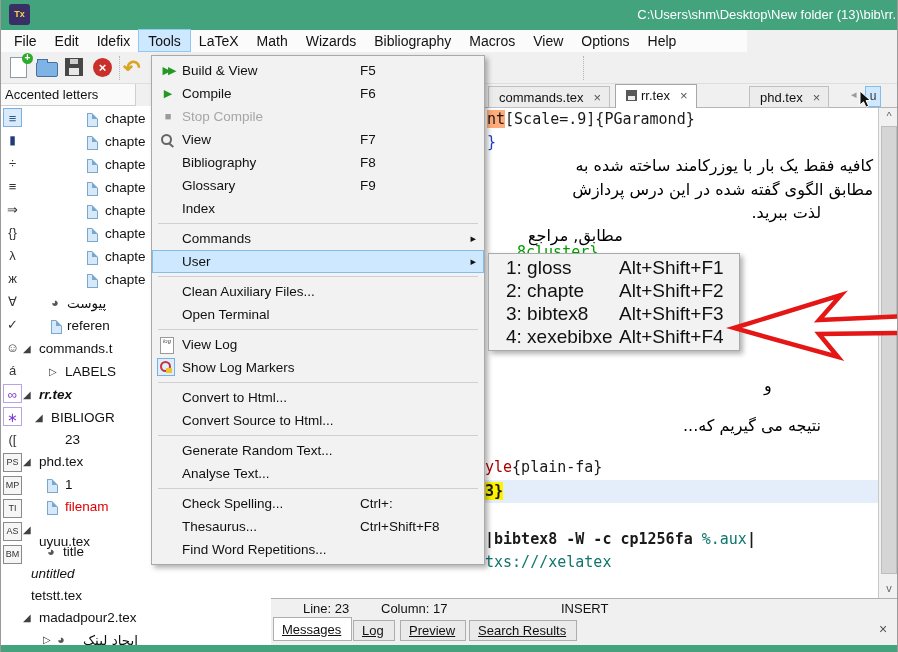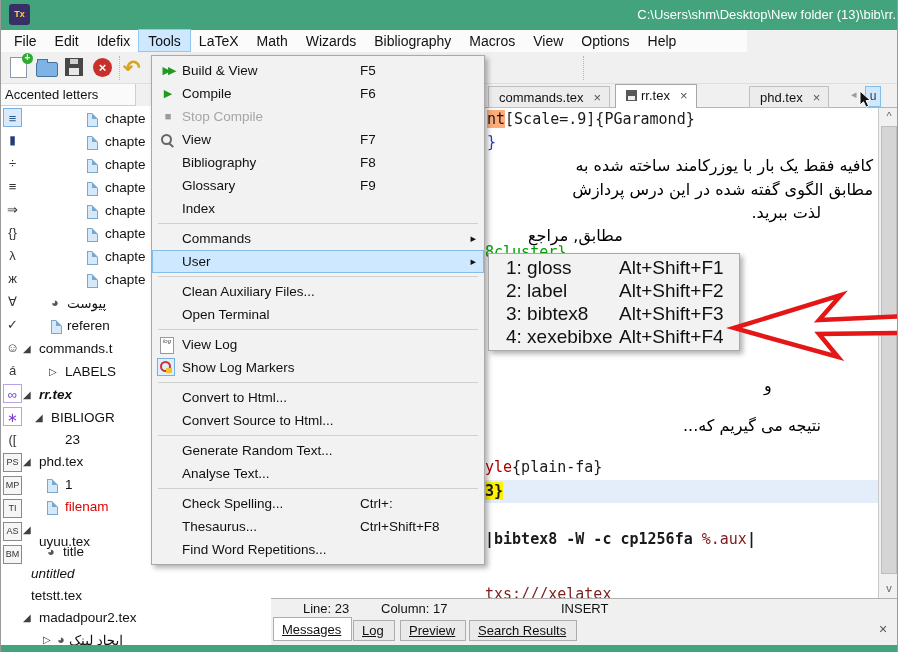--- a/index.html
+++ b/index.html
@@ -69,21 +69,21 @@
             box-sizing:border-box;font-size:12px;color:#333;text-align:center;line-height:19px;}
   .editor{left:270px;top:108px;width:607px;height:490px;background:#fff;overflow:hidden;}
   .cl{position:absolute;font-family:"DejaVu Sans Mono",monospace;font-size:15px;white-space:pre;color:#1a1a1a;}
   .fa{position:absolute;font-family:"DejaVu Sans",sans-serif;font-size:16px;direction:rtl;white-space:nowrap;color:#000;}
   .hl-orange{background:#ffab7a;}
   .hl-yellow{background:#fff200;font-weight:bold;}
   .curline{position:absolute;left:0;right:0;height:23px;background:#e4edfa;}
   .cmdred{color:#aa0000;}
   .grn{color:#00a000;}
   .blu{color:#1f3fbf;}
-  .gry{color:#7f1d1d;margin-top:32px;}
+  .gry{color:#0f766e;}
   .bold{font-weight:bold;}
   .vscroll{left:877px;top:108px;width:21px;height:490px;background:#f1f1f1;border-left:1px solid #c8c8c8;box-sizing:border-box;}
   .sarr{position:absolute;left:0;width:20px;text-align:center;font-size:11px;color:#666;}
   .thumb{position:absolute;left:2px;top:18px;width:16px;height:448px;background:#d5d5d5;border:1px solid #bdbdbd;box-sizing:border-box;}
   
   .statusrow{left:270px;top:598px;width:628px;height:20px;background:#f0f0f0;border-top:1px solid #b0b0b0;box-sizing:border-box;font-size:13px;}
   .st{position:absolute;top:2px;}
   .btmtabs{left:270px;top:617px;width:628px;height:28px;background:#f0f0f0;}
   .btab{position:absolute;font-size:13px;border:1px solid #adadad;background:#eaeaea;box-sizing:border-box;
         height:21px;top:3px;padding:2px 10px 0 8px;text-decoration:underline;}
@@ -277,40 +277,40 @@
   <div class="trow abs" style="left:22px;top:587px;">
       <span class="lbl" style="left:8px;">tetstt.tex</span>
     </div>
   <div class="trow abs" style="left:22px;top:609px;">
       <span class="exp open" style="left:0px;">◢</span>
       <span class="lbl" style="left:16px;">madadpour2.tex</span>
     </div>
   <div class="trow abs" style="left:22px;top:631px;">
       <span class="exp" style="left:20px;">▷</span>
       <span class="circ" style="left:34px;">◕</span>
-      <span class="lbl rtl" style="left:46px;font-family:Liberation Serif, serif;">ایجاد لینک</span>
+      <span class="lbl rtl" style="left:60px;">ایجاد لینک</span>
     </div>
 
   <div class="abs tabbar">
     <div class="etab" style="left:217px;"><span>commands.tex</span><span class="x">×</span></div>
     <div class="etab active" style="left:344px;"><span class="floppysmall"></span><span>rr.tex</span><span class="x">×</span></div>
     <div class="etab" style="left:478px;"><span>phd.tex</span><span class="x">×</span></div>
     <div class="tabnav" style="left:580px;">◂</div>
     <div class="hoverbox">u</div>
   </div>
 
   <div class="abs editor">
     <div class="curline" style="top:372px;"></div>
     <div class="cl" style="left:216px;top:2px;"><span class="hl-orange">nt</span><span>[Scale=.9]{PGaramond}</span></div>
     <div class="cl blu" style="left:216px;top:25px;">}</div>
     <div class="fa" style="right:5px;top:48px;">كافیه فقط یک بار با یوزرکامند ساخته شده به</div>
     <div class="fa" style="right:5px;top:72px;">مطابق الگوی گفته شده در این درس پردازش</div>
     <div class="fa" style="right:57px;top:95px;">لذت ببرید.</div>
     <div class="fa" style="left:257px;top:118px;">مطابق, مراجع</div>
-    <div class="cl grn" style="left:214px;top:135px;">8cluster}</div>
+    <div class="cl grn" style="left:214px;top:135px;padding-left:32px;">8cluster}</div>
     <div class="fa" style="left:493px;top:268px;">و</div>
     <div class="fa" style="right:57px;top:308px;">نتیجه می گیریم که...</div>
     <div class="cl" style="left:214px;top:350px;"><span class="cmdred">yle</span><span>{plain-fa}</span></div>
     <div class="cl" style="left:214px;top:374px;"><span class="hl-yellow">3</span><span class="hl-yellow">}</span></div>
     <div class="cl bold" style="left:214px;top:422px;"><span>|bibtex8 -W -c cp1256fa </span><span class="gry" style="font-weight:normal;">%.aux</span><span>|</span></div>
     <div class="cl gry" style="left:214px;top:445px;">txs:///xelatex</div>
   </div>
 
   <div class="abs vscroll">
     <div class="sarr" style="top:2px;">^</div>
@@ -356,21 +356,21 @@
     <div class="mi"><span>Generate Random Text...</span></div>
     <div class="mi"><span>Analyse Text...</span></div>
     <div class="msep"></div>
     <div class="mi"><span>Check Spelling...</span><span class="sc">Ctrl+:</span></div>
     <div class="mi"><span>Thesaurus...</span><span class="sc">Ctrl+Shift+F8</span></div>
     <div class="mi"><span>Find Word Repetitions...</span></div>
   </div>
 
   <div class="abs submenu">
     <div class="smi"><span>1: gloss</span><span class="sc">Alt+Shift+F1</span></div>
-    <div class="smi"><span>2: label</span><span class="sc">Alt+Shift+F2</span></div>
+    <div class="smi"><span>2: chapte</span><span class="sc">Alt+Shift+F2</span></div>
     <div class="smi"><span>3: bibtex8</span><span class="sc">Alt+Shift+F3</span></div>
     <div class="smi"><span>4: xexebibxe</span><span class="sc">Alt+Shift+F4</span></div>
   </div>
 
   <svg class="abs cursor" width="13" height="19">
     <path d="M1,1 L1,15 L4.5,11.8 L7,17.2 L9.6,16 L7.1,10.6 L11.4,10.4 Z" fill="#111" stroke="#fff" stroke-width="1"></path>
   </svg>
 
   <svg class="abs overlay" width="898" height="652" viewBox="0 0 898 652">
     <polygon points="733,328 840,295 818,320 906,316 906,333 818,334 837,357" fill="#ffffff" stroke="#e41616" stroke-width="4.5" stroke-linejoin="miter"></polygon>

